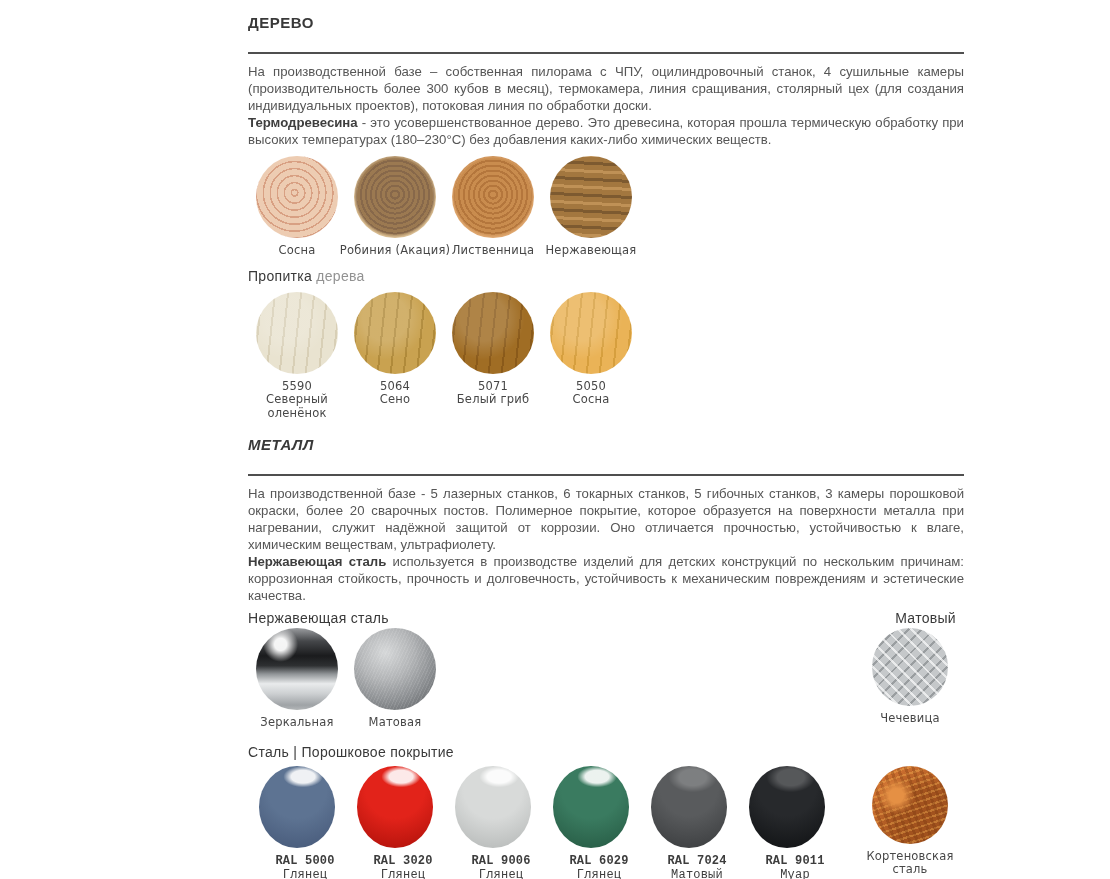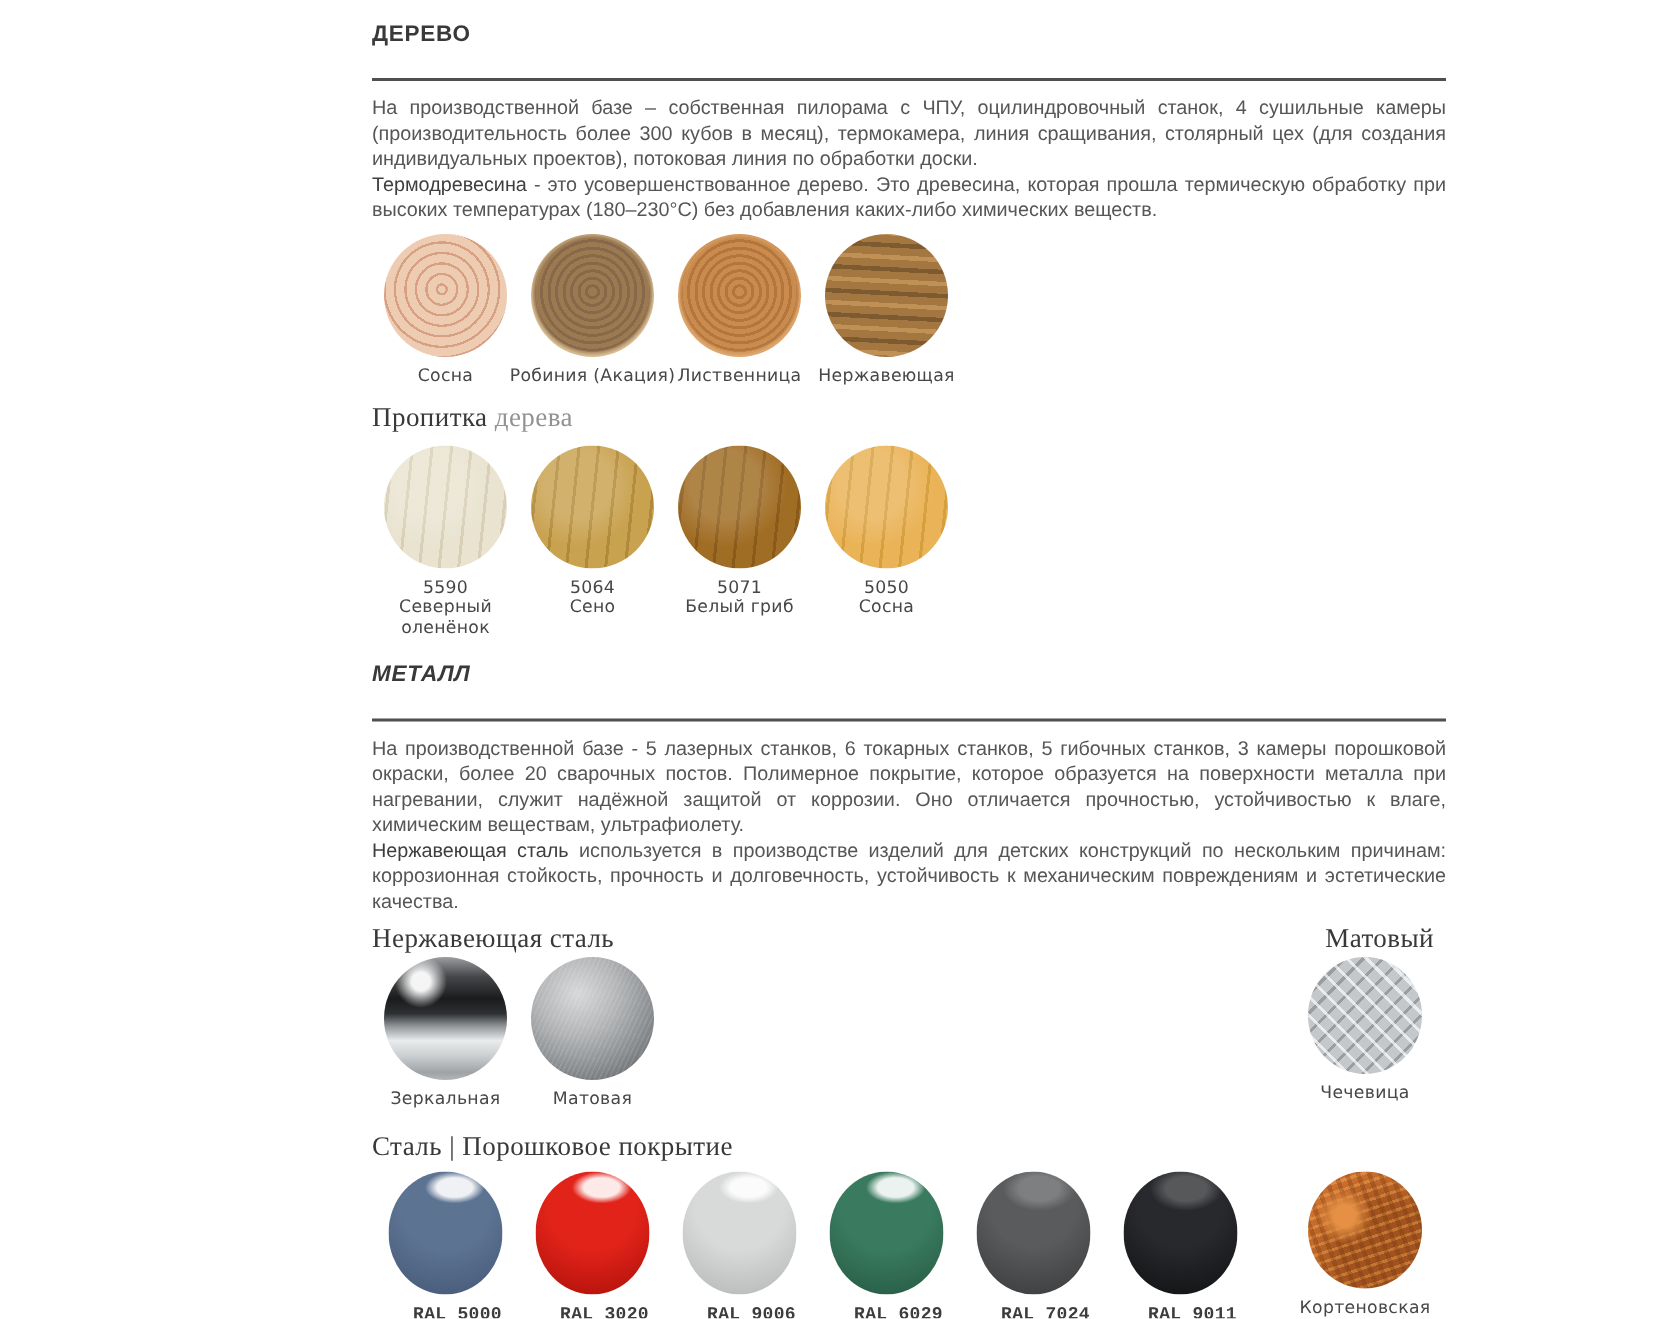--- a/index.html
+++ b/index.html
@@ -14,31 +14,31 @@
 
   
   .section-title{
     font-size:15px; font-weight:700; letter-spacing:.5px;
     color:var(--text-dark,#393939);
     padding-bottom:21px;
     border-bottom:2px solid var(--rule,#4f4f4f);
     margin-bottom:9px;
   }
   .sub-title{
-    font-family:Liberation Serif, serif;
-    font-size:18px; color:var(--text-dark,#393939); letter-spacing:.3px;
+    font-family:Liberation Sans, sans-serif;
+    font-size:14px; color:var(--text-dark,#393939); letter-spacing:.3px;
   }
   .sub-title .muted{ color:var(--text-muted,#929292); }
 
   
   .body-p{
     font-size:13.2px; line-height:17px; text-align:justify;
     color:var(--text-body,#555);
   }
-  .body-p b{ color:#3e3e3e; font-weight:400; }
+  .body-p b{ color:#3e3e3e; font-weight:700; }
 
   
   .sw-row{ display:flex; align-items:flex-start; }
   .sw{ width:98px; display:flex; flex-direction:column; align-items:center; flex:none; }
   .push-right{ margin-left:auto; margin-right:5px; }
   .circle{ width:82px; height:82px; border-radius:50%; flex:none; }
   .circle.ral{ width:76px; height:82px; }
   .circle.small{ width:76px; height:78px; }
   .sw-label{
     margin-top:6px; text-align:center;

